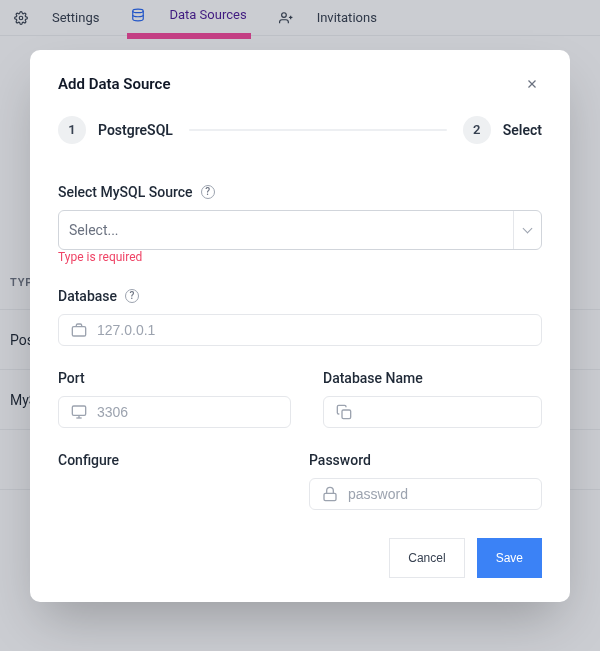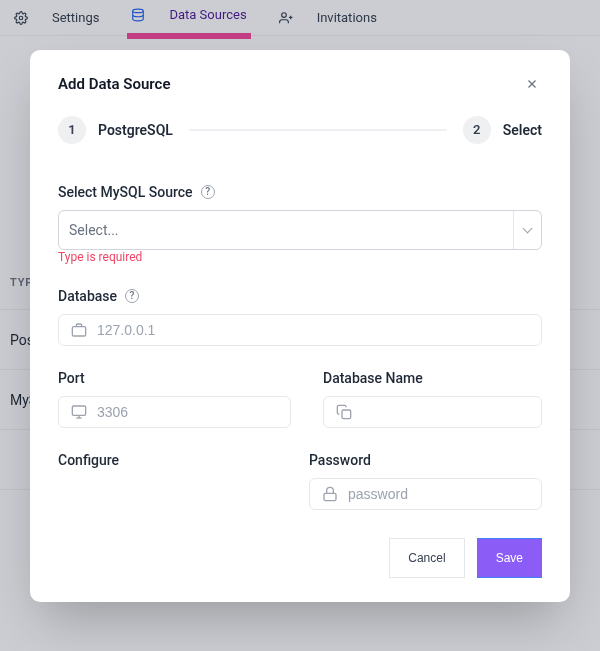--- a/index.html
+++ b/index.html
@@ -51,21 +51,21 @@
 
   .err { color:#ef4466; font-size:12px; margin-top:0; }
 
   .input-wrap { height:32px; border:1px solid #e5e7eb; border-radius:6px; display:flex; align-items:center; padding:0 12px; gap:10px; }
   .input-wrap input { border:none; outline:none; flex:1; font-size:14px; color:#111827; background:transparent; }
   .input-wrap input::placeholder { color:#9ca3af; }
   .input-wrap .ic { width:16px; height:16px; display:flex; align-items:center; justify-content:center; color:#9ca3af; }
 
   .actions { display:flex; justify-content:flex-end; gap:12px; margin-top: 4px;}
   .btn { height:40px; padding:0 18px; border-radius:0; font-size:12px; font-weight:500; border:1px solid #e5e7eb; background:#fff; color:#374151; cursor:pointer; }
-  .btn.primary { background:#8b5cf6; border-color:#3b82f6; color:#fff; }
+  .btn.primary { background:#3b82f6; border-color:#3b82f6; color:#fff; }
 
   svg { display:block; }
 </style>
 </head>
 <body>
 
 <div class="bg-tabs">
   <div class="tab">
     <span class="ic">
       <svg width="14" height="14" viewBox="0 0 24 24" fill="none" stroke="#374151" stroke-width="2">

